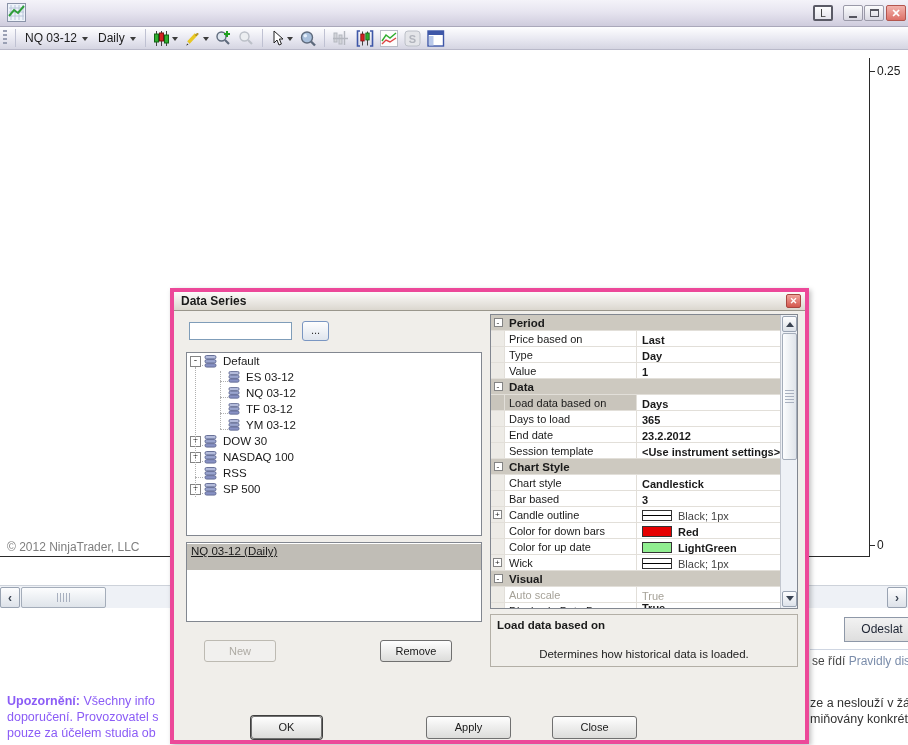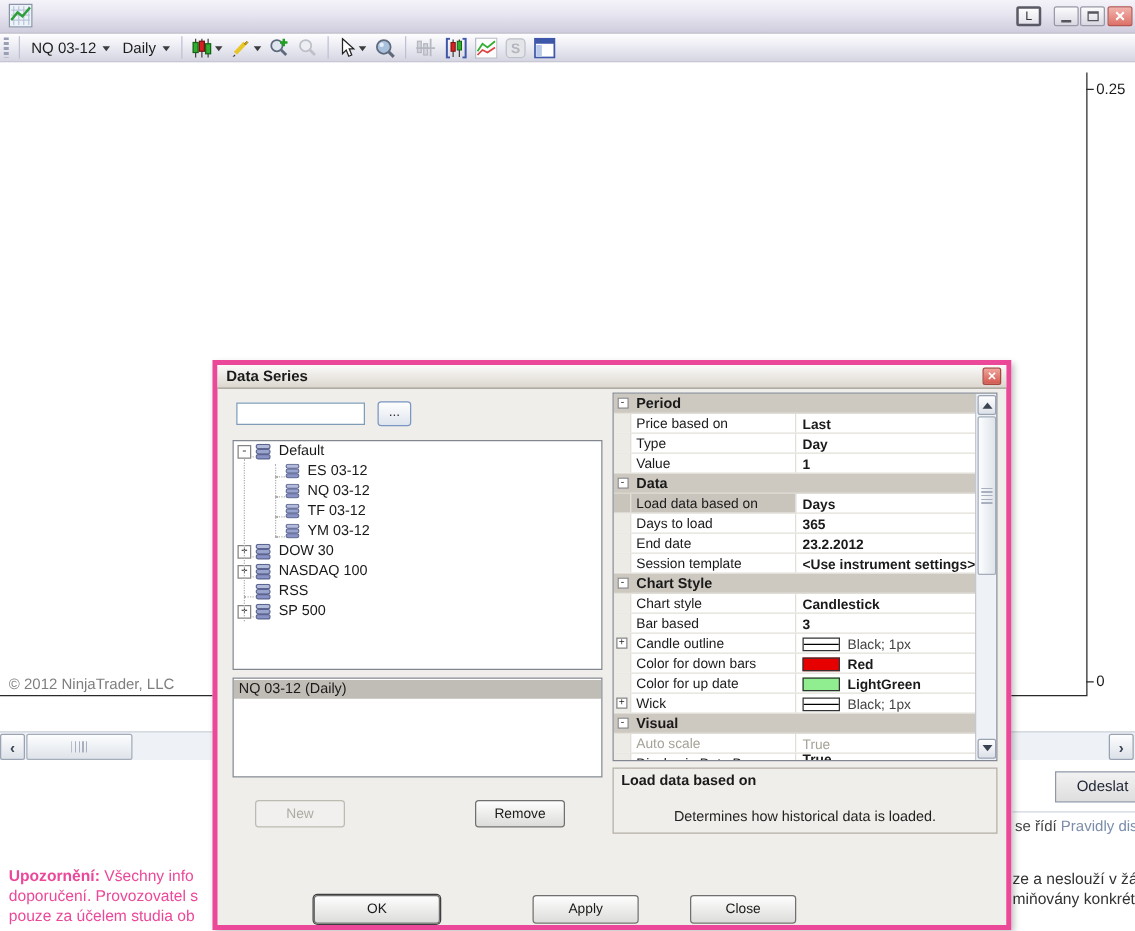--- a/index.html
+++ b/index.html
@@ -56,21 +56,21 @@
   .harrow.right { left:887px; }
   .hthumb { position:absolute; left:21px; top:1px; width:85px; height:21px;
     background:linear-gradient(#fcfdfe,#dfe4ea); border:1px solid #a4adba; border-radius:2px;
     display:flex; align-items:center; justify-content:center; }
   .hgrip { width:14px; height:9px;
     background:repeating-linear-gradient(90deg,#a8b0bf 0 1px, transparent 1px 3px); }
 
   
   .page { position:absolute; left:0; top:608px; width:908px; height:137px; background:#fff; }
   .warns { position:absolute; left:7px; top:85px; font:12.5px "Liberation Sans",sans-serif;
-    color:#ec4899; line-height:16px; white-space:nowrap; }
+    color:#8b5cf6; line-height:16px; white-space:nowrap; }
   .sendbtn { position:absolute; left:844px; top:9px; width:76px; height:25px;
     background:linear-gradient(#f2f2f2,#dedede); border:1px solid #8e98a8;
     font:12px "Liberation Sans",sans-serif; color:#1d2433; text-align:center; line-height:23px; }
   .ruleline { position:absolute; left:812px; top:46px; white-space:nowrap;
     font:12px "Liberation Sans",sans-serif; color:#444; }
   .pagehr { position:absolute; left:810px; top:41px; width:98px; height:1px; background:#cfd6e2; }
   .rline { position:absolute; left:810px; white-space:nowrap;
     font:12.5px "Liberation Sans",sans-serif; color:#333; }
 
   
@@ -98,30 +98,30 @@
   .exp { width:11px; height:11px; background:#fff; border:1px solid #848484; margin-right:3px;
     font:9px "Liberation Mono",monospace; color:#222; text-align:center; line-height:9px; flex:none; }
   .expspacer { width:14px; flex:none; }
   .tlabel { margin-left:6px; font-size:11.5px; white-space:nowrap; }
   .vdot { position:absolute; width:0; border-left:1px dotted #b0b0b0; }
   .hdot { position:absolute; height:0; width:8px; border-top:1px dotted #b0b0b0; }
   .dbicon { flex:none; }
 
   .listbox { position:absolute; left:12px; top:250px; width:296px; height:80px;
     background:#fff; border:1px solid #828790; overflow:hidden; padding-top:1px; }
-  .lrow { height:15px; font-size:11.5px; padding:1px 4px 0 4px; white-space:nowrap; }
+  .lrow { height:26px; font-size:11.5px; padding:1px 4px 0 4px; white-space:nowrap;text-decoration:underline; }
   .lrow.sel { background:#c0bdb6; }
 
   .btn { background:linear-gradient(#fefefe,#dcdcda); border:1px solid #707070; border-radius:3px;
     font:11px "Liberation Sans",sans-serif; color:#1a1a1a; text-align:center; position:absolute; }
   .btn.default { box-shadow:0 0 0 1px #3f3f3f; }
   .btn.disabled { background:#f1f0ee; border-color:#bdbab2; color:#aeaba4; box-shadow:none; }
   .newbtn { left:30px; top:348px; width:72px; height:22px; line-height:20px; }
   .removebtn { left:206px; top:348px; width:72px; height:22px; line-height:20px; }
-  .okbtn { left:77px; top:424px; width:101px; height:23px; line-height:21px; }
+  .okbtn { left:77px; top:424px; width:71px; height:23px; line-height:21px; }
   .applybtn { left:228px; top:424px; width:85px; height:23px; line-height:21px;margin-left:24px; }
   .closebtn { left:378px; top:424px; width:85px; height:23px; line-height:21px; }
 
   
   .pgrid { position:absolute; left:316px; top:22px; width:308px; height:295px;
     background:#fff; border:1px solid #828790; overflow:hidden; }
   .pgrows { position:absolute; left:0; top:0; width:290px; }
   .phead, .prow { display:flex; height:16px; border-bottom:1px solid #e2dfd9; align-items:stretch; }
   .phead { background:#cdc9c0; font-weight:bold; }
   .pind { width:14px; flex:none; display:flex; align-items:center; justify-content:center;

